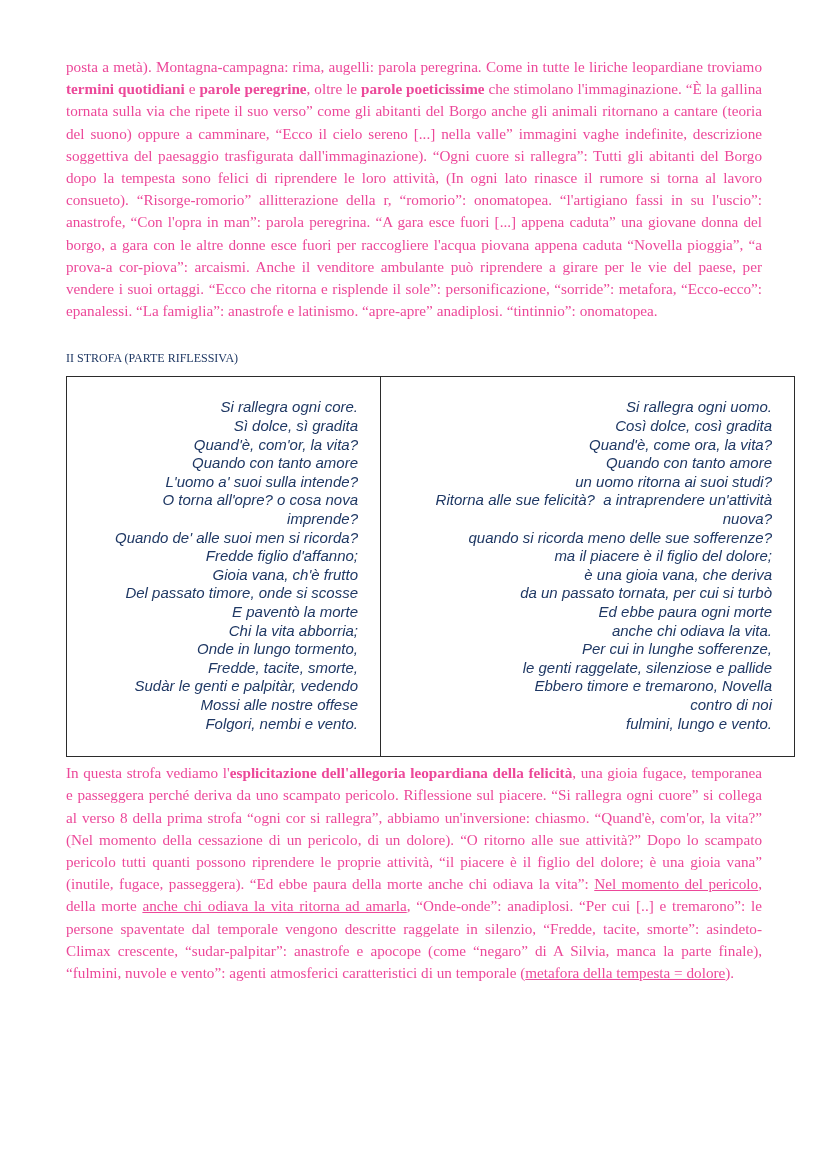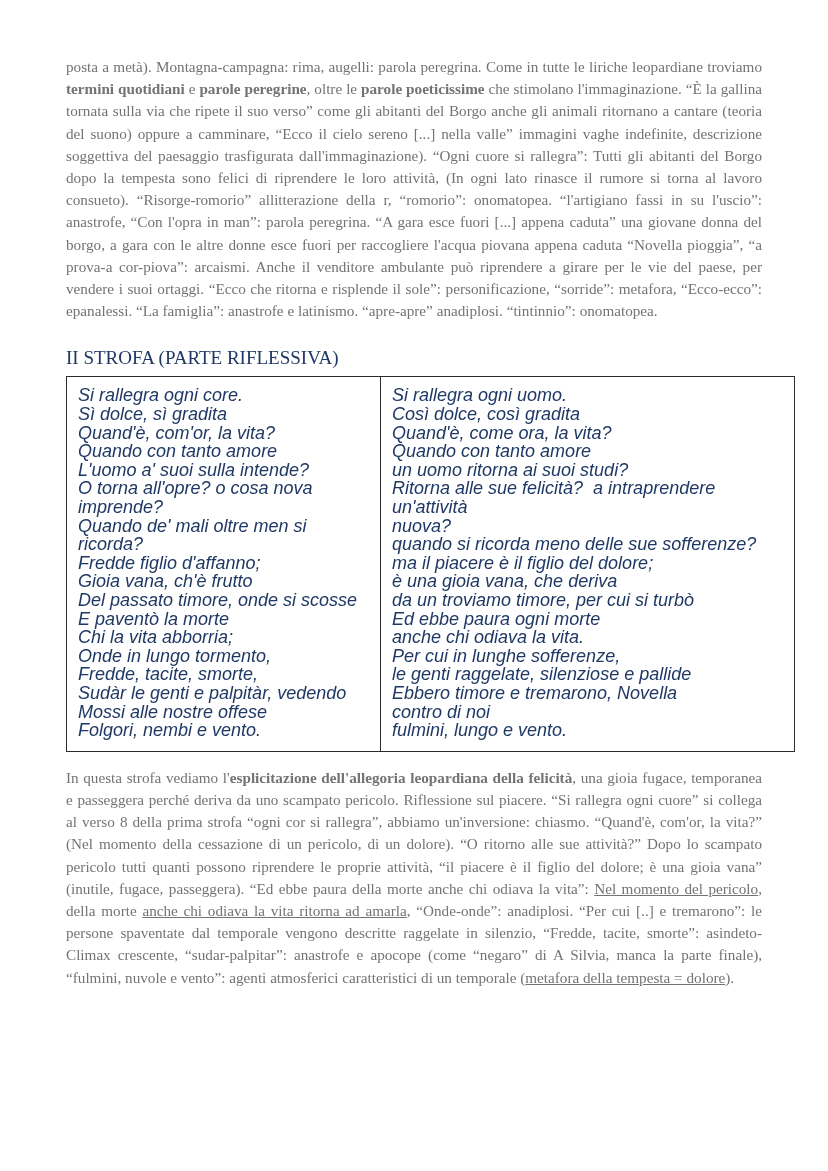--- a/index.html
+++ b/index.html
@@ -20,28 +20,28 @@
     box-sizing: border-box;
     padding: 56px 66px 0 66px;
     position: relative;
   }
   .para {
     font-size: 15.2px;
     line-height: 22.2px;
     text-align: justify;
     text-justify: inter-word;
     margin: 0 0 0 0;
-    color: #737373;
+    color: #ec4899;
     letter-spacing: 0.0px;
   }
   .para b { font-weight: bold; }
   .para u { text-decoration: underline; text-underline-offset: 1px; }
 
   .section-head {
-    font-size: 19px;
+    font-size: 12px;
     line-height: 20px;
     margin: 26px 0 8px 0;
     color: #1F3864;
   }
 
   table.strofa {
     border-collapse: collapse;
     width: 692px;
     margin: 0;
     table-layout: fixed;
@@ -50,31 +50,32 @@
   table.strofa td {
     border: 1.1px solid #2b2b2b;
     vertical-align: top;
     padding: 7px 8px 9px 9px;
   }
   td.col-left { width: 296px; }
   td.col-right { width: 396px; }
 
   .verse-list {
     list-style: none;
-    margin: 2px;
+    margin: 14px;
     padding: 0;
     font-family: "Liberation Sans", "DejaVu Sans", sans-serif;
     font-style: italic;
-    font-size: 18px;
+    font-size: 15px;
     line-height: 18.6px;
     color: #1F3864;
+    text-align: right;
   }
   .verse-list li { white-space: pre-wrap; }
 
-  .bottom-para { margin-top: 15px; }
+  .bottom-para { margin-top: 5px; }
 </style>
 </head>
 <body>
 
 <div class="page">
 
   <p class="para" id="para-top"><span>posta a metà). Montagna-campagna: rima, augelli: parola peregrina. Come in tutte le liriche leopardiane troviamo </span><b>termini quotidiani</b><span> e </span><b>parole peregrine</b><span>, oltre le </span><b>parole poeticissime</b><span> che stimolano l'immaginazione. “È la gallina tornata sulla via che ripete il suo verso” come gli abitanti del Borgo anche gli animali ritornano a cantare (teoria del suono) oppure a camminare, “Ecco il cielo sereno [...] nella valle” immagini vaghe indefinite, descrizione soggettiva del paesaggio trasfigurata dall'immaginazione). “Ogni cuore si rallegra”: Tutti gli abitanti del Borgo dopo la tempesta sono felici di riprendere le loro attività, (In ogni lato rinasce il rumore si torna al lavoro consueto). “Risorge-romorio” allitterazione della r, “romorio”: onomatopea. “l'artigiano fassi in su l'uscio”: anastrofe, “Con l'opra in man”: parola peregrina. “A gara esce fuori [...] appena caduta” una giovane donna del borgo, a gara con le altre donne esce fuori per raccogliere l'acqua piovana appena caduta “Novella pioggia”, “a prova-a cor-piova”: arcaismi. Anche il venditore ambulante può riprendere a girare per le vie del paese, per vendere i suoi ortaggi.  “Ecco che  ritorna e risplende il sole”: personificazione, “sorride”: metafora, “Ecco-ecco”: epanalessi. “La famiglia”: anastrofe e latinismo. “apre-apre” anadiplosi. “tintinnio”: onomatopea.</span></p>
 
   <div class="section-head">II STROFA (PARTE RIFLESSIVA)</div>
 
@@ -82,21 +83,21 @@
     <tbody>
         <tr>
       <td class="col-left">
         <ul class="verse-list" id="verses-left">
               <li>Si rallegra ogni core.</li>
               <li>Sì dolce, sì gradita</li>
               <li>Quand'è, com'or, la vita?</li>
               <li>Quando con tanto amore</li>
               <li>L'uomo a' suoi sulla intende?</li>
               <li>O torna all'opre? o cosa nova imprende?</li>
-              <li>Quando de' mali oltre men si ricorda?</li>
+              <li>Quando de' alle suoi men si ricorda?</li>
               <li>Fredde figlio d'affanno;</li>
               <li>Gioia vana, ch'è frutto</li>
               <li>Del passato timore, onde si scosse</li>
               <li>E paventò la morte</li>
               <li>Chi la vita abborria;</li>
               <li>Onde in lungo tormento,</li>
               <li>Fredde, tacite, smorte,</li>
               <li>Sudàr le genti e palpitàr, vedendo</li>
               <li>Mossi alle nostre offese</li>
               <li>Folgori, nembi e vento.</li>
@@ -107,21 +108,21 @@
               <li>Si rallegra ogni uomo.</li>
               <li>Così dolce, così gradita</li>
               <li>Quand'è, come ora, la vita?</li>
               <li>Quando con tanto amore</li>
               <li>un uomo ritorna ai suoi studi?</li>
               <li>Ritorna alle sue felicità?  a intraprendere un'attività</li>
               <li>nuova?</li>
               <li>quando si ricorda meno delle sue sofferenze?</li>
               <li>ma il piacere è il figlio del dolore;</li>
               <li>è una gioia vana, che deriva</li>
-              <li>da un troviamo timore, per cui si turbò</li>
+              <li>da un passato tornata, per cui si turbò</li>
               <li>Ed ebbe paura ogni morte</li>
               <li>anche chi odiava la vita.</li>
               <li>Per cui in lunghe sofferenze,</li>
               <li>le genti raggelate, silenziose e pallide</li>
               <li>Ebbero timore e tremarono, Novella</li>
               <li>contro di noi</li>
               <li>fulmini, lungo e vento.</li>
             </ul>
       </td>
     </tr>

